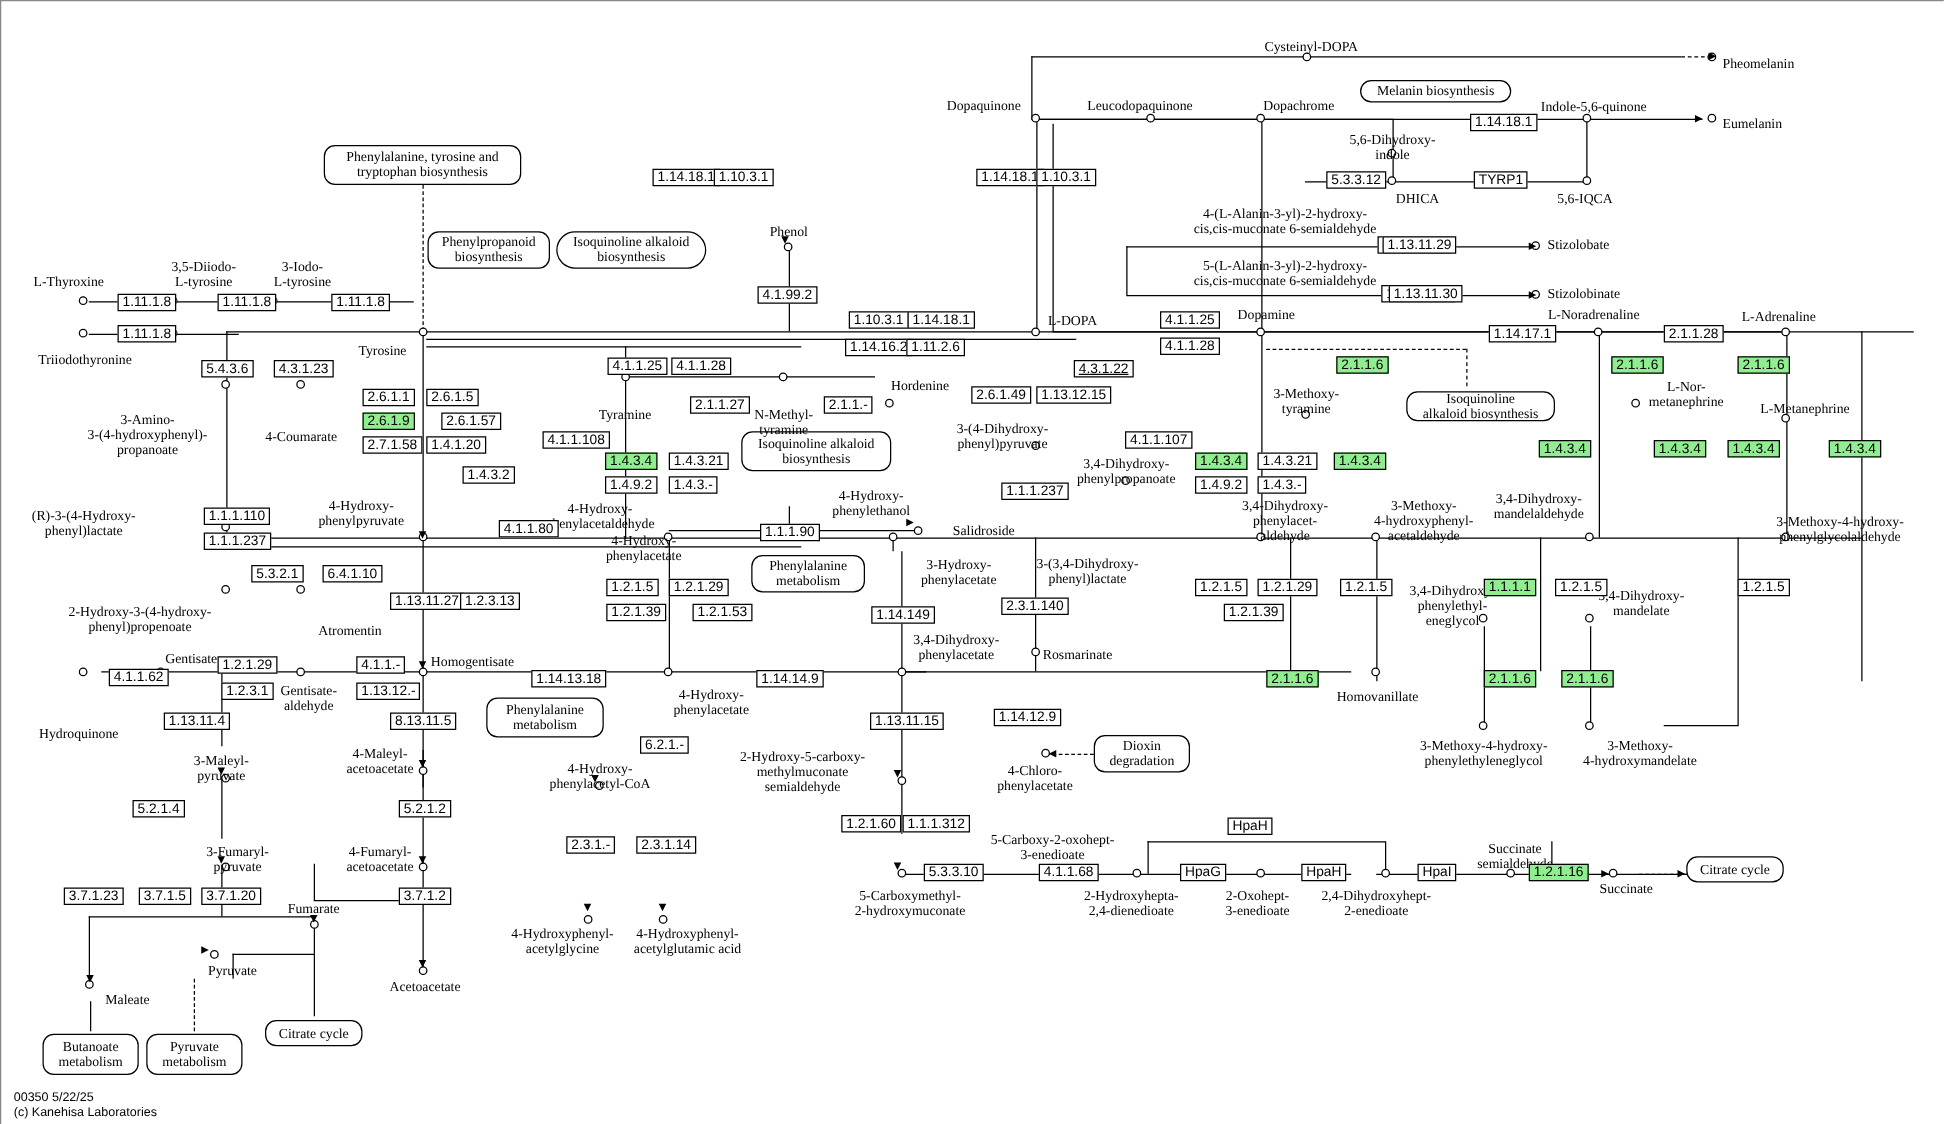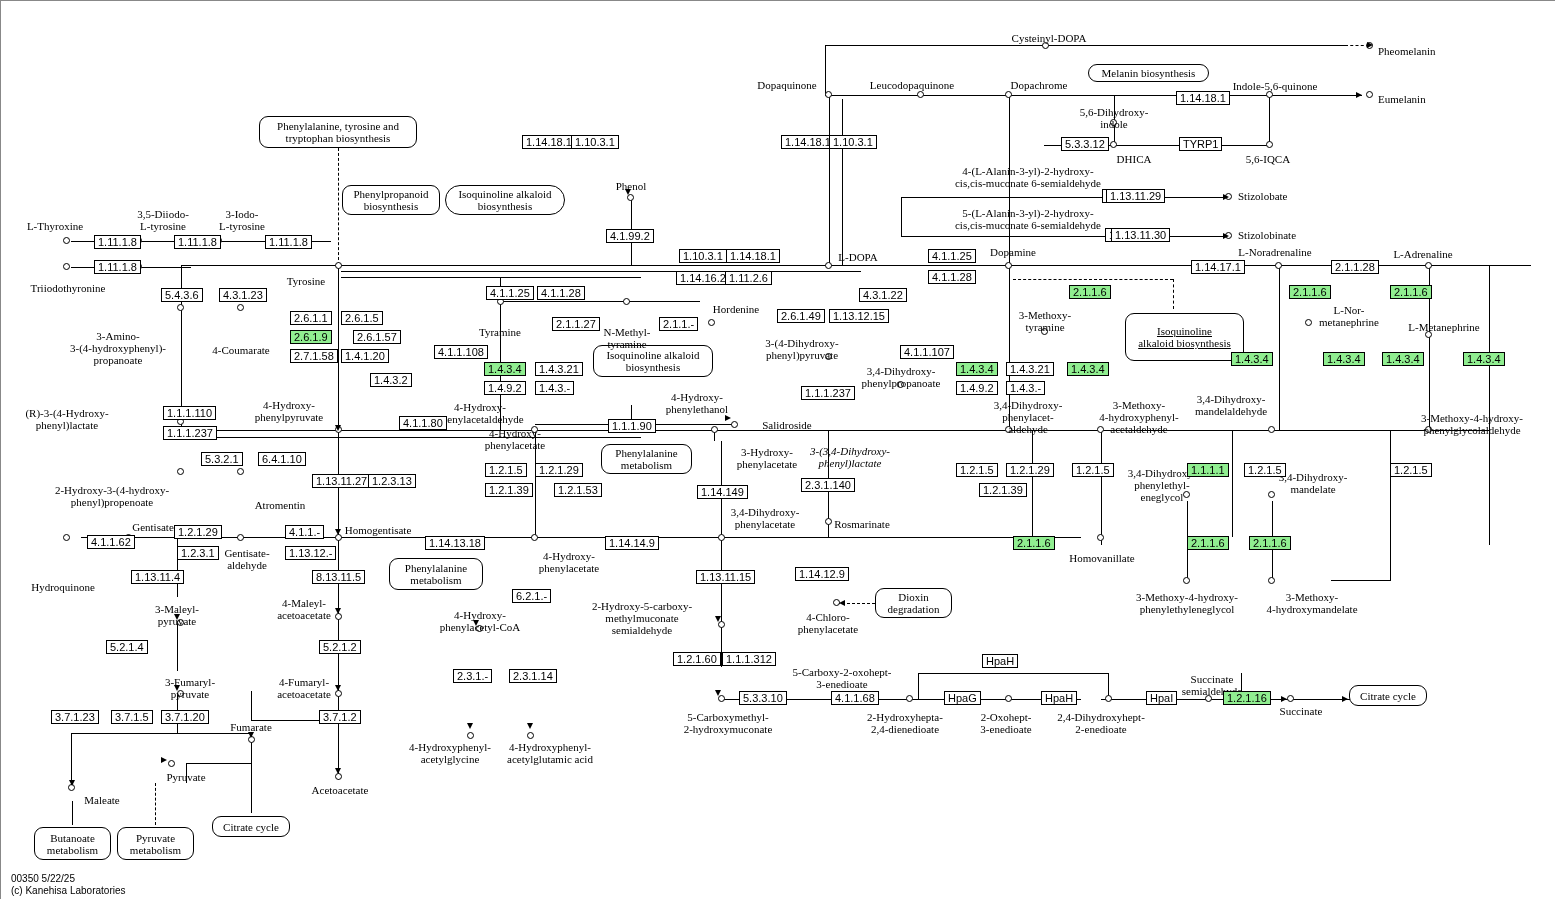--- a/index.html
+++ b/index.html
@@ -245,21 +245,21 @@
       </div>
       <div class="mapbox" style="left: 341px; top: 184px; width: 98px; height: 30px; display: flex; align-items: center; justify-content: center;">
         <span>Phenylpropanoid<br>biosynthesis</span>
       </div>
       <div class="mapbox" style="left: 444px; top: 184px; width: 120px; height: 30px; display: flex; align-items: center; justify-content: center; border-radius: 15px;">
         <span>Isoquinoline alkaloid<br>biosynthesis</span>
       </div>
       <div class="mapbox" style="left: 1087px; top: 63px; width: 121px; height: 18px; display: flex; align-items: center; justify-content: center;">
         <span>Melanin biosynthesis</span>
       </div>
-      <div class="mapbox" style="left: 1124px; top: 312px; width: 119px; height: 48px; display: flex; align-items: center; justify-content: center; text-decoration: underline;">
+      <div class="mapbox" style="left: 1124px; top: 312px; width: 119px; height: 24px; display: flex; align-items: center; justify-content: center;">
         <span>Isoquinoline<br>alkaloid biosynthesis</span>
       </div>
       <div class="mapbox" style="left: 592px; top: 344px; width: 120px; height: 32px; display: flex; align-items: center; justify-content: center;">
         <span>Isoquinoline alkaloid biosynthesis</span>
       </div>
       <div class="mapbox" style="left: 600px; top: 443px; width: 91px; height: 30px; display: flex; align-items: center; justify-content: center;">
         <span>Phenylalanine<br>metabolism</span>
       </div>
       <div class="mapbox" style="left: 388px; top: 557px; width: 94px; height: 32px; display: flex; align-items: center; justify-content: center;">
         <span>Phenylalanine<br>metabolism</span>
@@ -319,21 +319,21 @@
       <div class="lbl c" style="left: 696px; top: 390px;">4-Hydroxy-<br>phenylethanol</div>
       <div class="lbl c" style="left: 786px; top: 418px;">Salidroside</div>
       <div class="lbl c" style="left: 1027px; top: 398px;">3,4-Dihydroxy-<br>phenylacet-<br>aldehyde</div>
       <div class="lbl c" style="left: 1138px; top: 398px;">3-Methoxy-<br>4-hydroxyphenyl-<br>acetaldehyde</div>
       <div class="lbl c" style="left: 1230px; top: 392px;">3,4-Dihydroxy-<br>mandelaldehyde</div>
       <div class="lbl c" style="left: 1471px; top: 411px;">3-Methoxy-4-hydroxy-<br>phenylglycolaldehyde</div>
       <div class="lbl c" style="left: 66px; top: 406px;">(R)-3-(4-Hydroxy-<br>phenyl)lactate</div>
       <div class="lbl c" style="left: 288px; top: 398px;">4-Hydroxy-<br>phenylpyruvate</div>
       <div class="lbl c" style="left: 514px; top: 426px;">4-Hydroxy-<br>phenylacetate</div>
       <div class="lbl c" style="left: 766px; top: 445px;">3-Hydroxy-<br>phenylacetate</div>
-      <div class="lbl c" style="left: 849px; top: 444px; font-style: italic;">3-(3,4-Dihydroxy-<br>phenyl)lactate</div>
+      <div class="lbl c" style="left: 869px; top: 444px;">3-(3,4-Dihydroxy-<br>phenyl)lactate</div>
       <div class="lbl c" style="left: 111px; top: 483px;">2-Hydroxy-3-(4-hydroxy-<br>phenyl)propenoate</div>
       <div class="lbl c" style="left: 279px; top: 498px;">Atromentin</div>
       <div class="lbl c" style="left: 152px; top: 520px;">Gentisate</div>
       <div class="lbl c" style="left: 62px; top: 580px;">Hydroquinone</div>
       <div class="lbl c" style="left: 246px; top: 546px;">Gentisate-<br>aldehyde</div>
       <div class="lbl c" style="left: 377px; top: 523px;">Homogentisate</div>
       <div class="lbl c" style="left: 568px; top: 549px;">4-Hydroxy-<br>phenylacetate</div>
       <div class="lbl c" style="left: 764px; top: 505px;">3,4-Dihydroxy-<br>phenylacetate</div>
       <div class="lbl c" style="left: 861px; top: 517px;">Rosmarinate</div>
       <div class="lbl c" style="left: 1101px; top: 551px;">Homovanillate</div>
@@ -397,21 +397,21 @@
       <div class="ec" style="left: 289px; top: 310px;">2.6.1.1</div>
       <div class="ec" style="left: 340px; top: 310px;">2.6.1.5</div>
       <div class="ec green" style="left: 289px; top: 329px;">2.6.1.9</div>
       <div class="ec" style="left: 340px; top: 329px; margin-left: 12px;">2.6.1.57</div>
       <div class="ec" style="left: 551px; top: 316px;">2.1.1.27</div>
       <div class="ec" style="left: 658px; top: 316px;">2.1.1.-</div>
       <div class="ec" style="left: 776px; top: 308px;">2.6.1.49</div>
       <div class="ec" style="left: 828px; top: 308px;">1.13.12.15</div>
       <div class="ec" style="left: 289px; top: 348px;">2.7.1.58</div>
       <div class="ec" style="left: 340px; top: 348px;">1.4.1.20</div>
-      <div class="ec" style="left: 858px; top: 287px;">4.3.1.22</div>
+      <div class="ec" style="left: 858px; top: 287px; text-decoration: underline;">4.3.1.22</div>
       <div class="ec" style="left: 899px; top: 344px;">4.1.1.107</div>
       <div class="ec" style="left: 369px; top: 372px;">1.4.3.2</div>
       <div class="ec" style="left: 433px; top: 344px;">4.1.1.108</div>
       <div class="ec green" style="left: 483px; top: 361px;">1.4.3.4</div>
       <div class="ec" style="left: 534px; top: 361px;">1.4.3.21</div>
       <div class="ec" style="left: 483px; top: 380px;">1.4.9.2</div>
       <div class="ec" style="left: 534px; top: 380px;">1.4.3.-</div>
       <div class="ec" style="left: 800px; top: 385px;">1.1.1.237</div>
       <div class="ec green" style="left: 955px; top: 361px;">1.4.3.4</div>
       <div class="ec" style="left: 1005px; top: 361px;">1.4.3.21</div>
@@ -466,19 +466,19 @@
       <div class="ec" style="left: 508px; top: 668px;">2.3.1.14</div>
       <div class="ec" style="left: 981px; top: 653px;">HpaH</div>
       <div class="ec" style="left: 50px; top: 709px;">3.7.1.23</div>
       <div class="ec" style="left: 110px; top: 709px;">3.7.1.5</div>
       <div class="ec" style="left: 160px; top: 709px;">3.7.1.20</div>
       <div class="ec" style="left: 318px; top: 709px;">3.7.1.2</div>
       <div class="ec" style="left: 738px; top: 690px;">5.3.3.10</div>
       <div class="ec" style="left: 830px; top: 690px;">4.1.1.68</div>
       <div class="ec" style="left: 943px; top: 690px;">HpaG</div>
       <div class="ec" style="left: 1040px; top: 690px;">HpaH</div>
-      <div class="ec" style="left: 1133px; top: 690px; margin-left: 12px;">HpaI</div>
+      <div class="ec" style="left: 1133px; top: 690px;">HpaI</div>
       <div class="ec green" style="left: 1222px; top: 690px;">1.2.1.16</div>
     </div>
 
   <div class="foot" style="left:10px;top:872px;">00350 5/22/25</div>
   <div class="foot" style="left:10px;top:884px;">(c) Kanehisa Laboratories</div>
 </div>
 
 </body></html>

